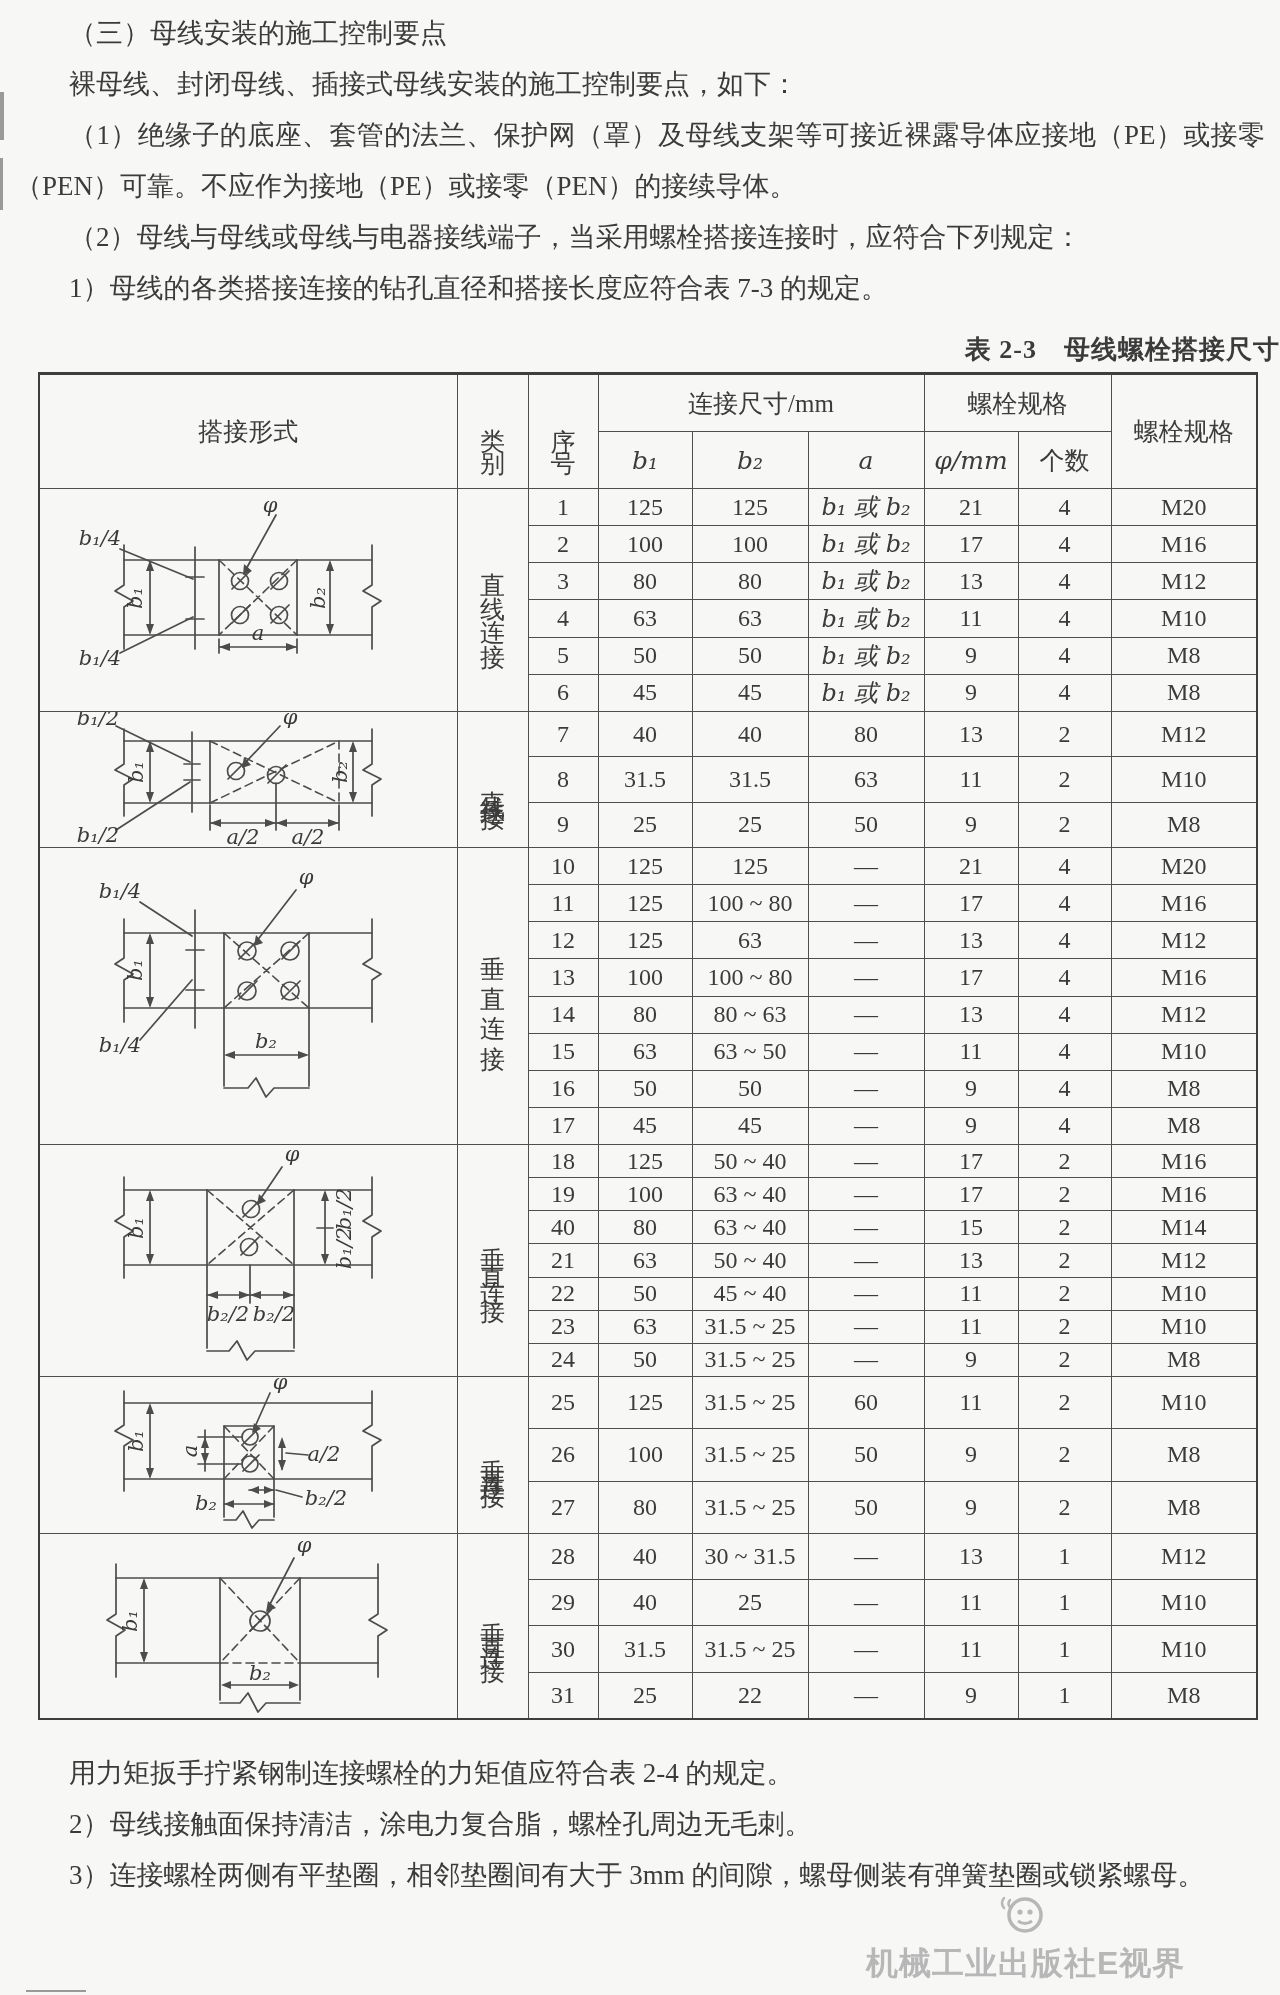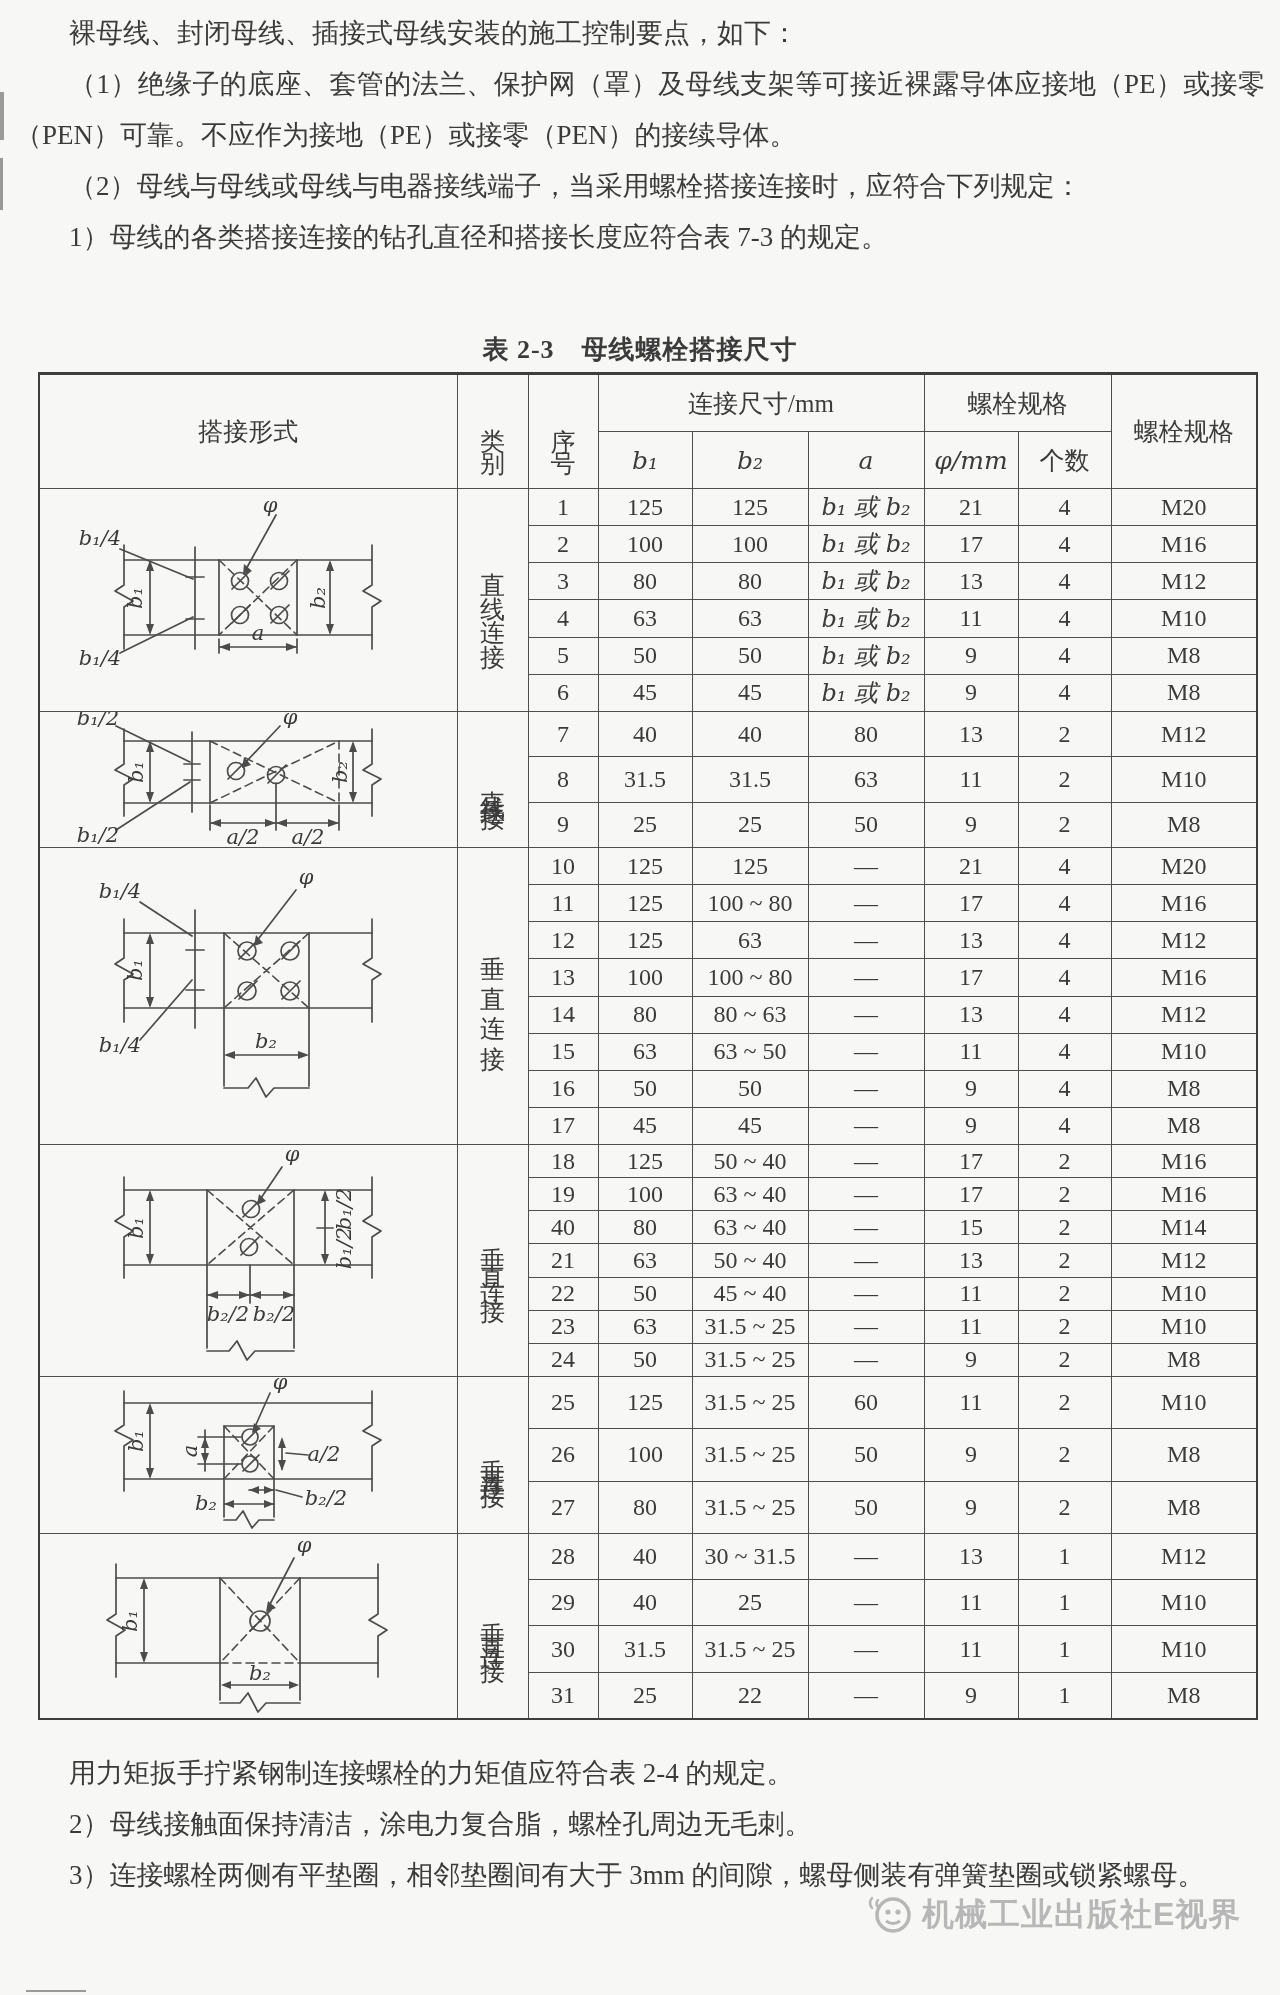--- a/index.html
+++ b/index.html
@@ -5,21 +5,21 @@
   html,body{margin:0;padding:0;}
   body{
     width:1280px;height:1995px;position:relative;overflow:hidden;
     background:#f7f7f5;color:#3b3b3b;
     font-family:"Liberation Serif","DejaVu Serif",serif;
   }
   .top-text{position:absolute;top:8px;left:15px;right:15px;}
   .bottom-text{position:absolute;top:1748px;left:15px;right:15px;}
   .para{font-size:27px;line-height:51px;text-indent:54px;text-align:justify;margin:0;}
   .bottom-text .para{line-height:51px;}
-  .table-title{position:absolute;top:332px;left:0;right:0;text-align:center;
+  .table-title{position:absolute;top:332px;left:0;right:0;text-align:right;
     font-size:26px;font-weight:bold;letter-spacing:1px;}
   table.main{
     position:absolute;top:372px;left:38px;width:1218px;
     border-collapse:collapse;table-layout:fixed;
     border:2px solid #3e3e3e;border-top-width:3px;
   }
   table.main th,table.main td{
     border:1px solid #4e4e4e;text-align:center;vertical-align:middle;
     font-weight:normal;padding:0;color:#3b3b3b;
   }
@@ -38,30 +38,31 @@
   tr.g3>td{height:32px;} tr.g4>td{height:51px;} tr.g5>td{height:45px;}
   td.diagram-cell{padding:0;}
   td.diagram-cell svg{display:block;margin:0 auto;}
   
   .s{stroke:#4c4c4c;stroke-width:1.7;fill:none;stroke-linecap:round;stroke-linejoin:round;}
   .d{stroke:#4c4c4c;stroke-width:1.6;fill:none;stroke-dasharray:8 5;stroke-linecap:round;}
   .ah{fill:#4c4c4c;stroke:none;}
   .dlab{font-family:"DejaVu Serif","Liberation Serif",serif;font-style:italic;
     font-size:21px;fill:#3a3a3a;}
   .watermark{position:absolute;left:866px;top:1888px;display:flex;align-items:center;
-    color:#b7b7b7;}
+    color:#b7b7b7;flex-direction:column;}
   .wm-text{font-family:"Liberation Sans","DejaVu Sans",sans-serif;font-weight:bold;
     font-size:32px;letter-spacing:1px;color:#b7b7b7;white-space:nowrap;}
   .wm-logo{margin-right:6px;}
   .scan-mark{position:absolute;background:#9a9a9a;}
 </style>
 </head>
 <body>
 
 <div class="top-text">
+  <p class="para">（三）母线安装的施工控制要点</p>
   <p class="para">裸母线、封闭母线、插接式母线安装的施工控制要点，如下：</p>
   <p class="para">（1）绝缘子的底座、套管的法兰、保护网（罩）及母线支架等可接近裸露导体应接地（PE）或接零（PEN）可靠。不应作为接地（PE）或接零（PEN）的接续导体。</p>
   <p class="para">（2）母线与母线或母线与电器接线端子，当采用螺栓搭接连接时，应符合下列规定：</p>
   <p class="para">1）母线的各类搭接连接的钻孔直径和搭接长度应符合表 7-3 的规定。</p>
 </div>
 
 <div class="table-title">表 2-3　母线螺栓搭接尺寸</div>
 
 <table class="main">
   <colgroup>

